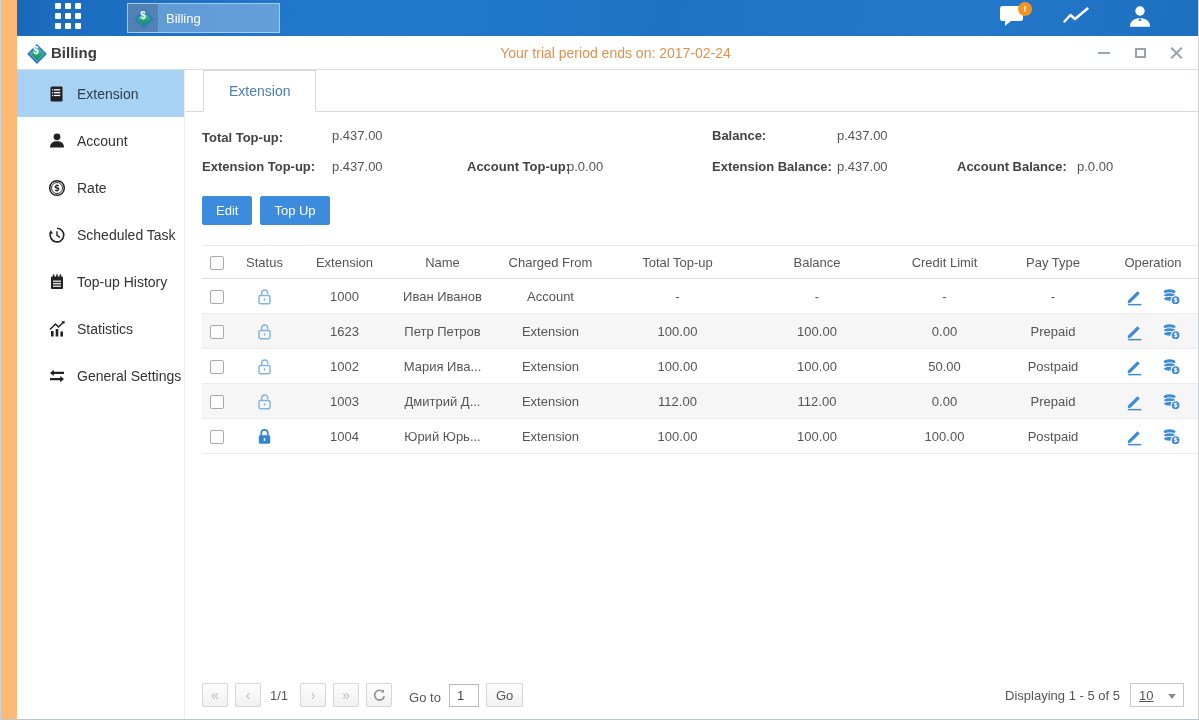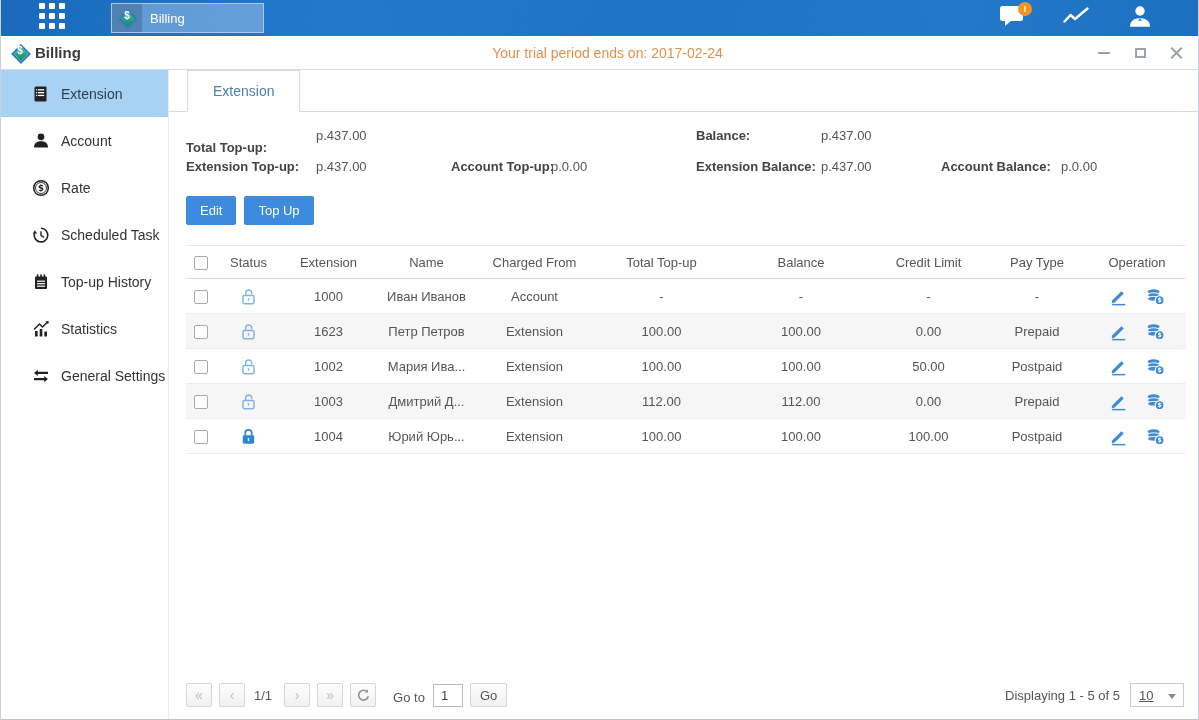--- a/index.html
+++ b/index.html
@@ -1,19 +1,19 @@
 <!DOCTYPE html>
 <html><head>
 <meta charset="utf-8">
 <style>
   * { margin:0; padding:0; box-sizing:border-box; }
   html,body { background:#eef1f4; }
   body { font-family:"Liberation Sans","DejaVu Sans",sans-serif; color:#555; }
-  .window { width:1199px; height:720px; display:flex; flex-direction:column; background:#86efac;
-            border-right:1px solid #c9d2da; border-left:1px solid #c9d2da; border-bottom:1px solid #b9c6d2; overflow:hidden; }
+  .window { width:1199px; height:720px; display:flex; flex-direction:column; background:#fdba74;
+            border-right:1px solid #c9d2da; border-left:1px solid #c9d2da; border-bottom:1px solid #b9c6d2; overflow:hidden;padding-left:16px; }
 
   
   .topbar { height:36px; flex:0 0 36px; background:linear-gradient(100deg,#1a6abc 0%,#2279cc 28%,#1e73c4 55%,#2478c9 80%,#1d70c0 100%);
             display:flex; align-items:center; position:relative; }
   .launcher { margin-left:34px; width:34px; height:26px; display:flex; align-items:center; justify-content:center; cursor:pointer; }
   .task-tab { margin-left:42px; height:30px; width:153px; display:flex; align-items:center;
               background:rgba(255,255,255,0.30); border:1px solid rgba(255,255,255,0.45); cursor:pointer; }
   .task-tab .icon-box { width:30px; height:28px; background:rgba(0,0,0,0.16); display:flex; align-items:center; justify-content:center; }
   .task-tab .tab-label { color:#fff; font-size:13px; margin-left:8px; }
   .topbar-right { position:absolute; right:44px; top:0; height:36px; display:flex; align-items:center; gap:36px; }
@@ -255,21 +255,21 @@
         <span class="sb-label">General Settings</span>
       </div>
       </div>
 
     <div class="content">
       <div class="tabstrip">
         <div class="page-tab">Extension</div>
       </div>
 
       <div class="summary">
-        <span class="s-label" style="left:0;top:12px">Total Top-up:</span>
+        <span class="s-label" style="left:0;top:2px">Total Top-up:</span>
         <span class="s-value" style="left:130px;top:0">p.437.00</span>
         <span class="s-label" style="left:510px;top:0">Balance:</span>
         <span class="s-value" style="left:635px;top:0">p.437.00</span>
         <span class="s-label" style="left:0;top:31px">Extension Top-up:</span>
         <span class="s-value" style="left:130px;top:31px">p.437.00</span>
         <span class="s-label" style="left:265px;top:31px">Account Top-up:</span>
         <span class="s-value" style="left:365px;top:31px">p.0.00</span>
         <span class="s-label" style="left:510px;top:31px">Extension Balance:</span>
         <span class="s-value" style="left:635px;top:31px">p.437.00</span>
         <span class="s-label" style="left:755px;top:31px">Account Balance:</span>

